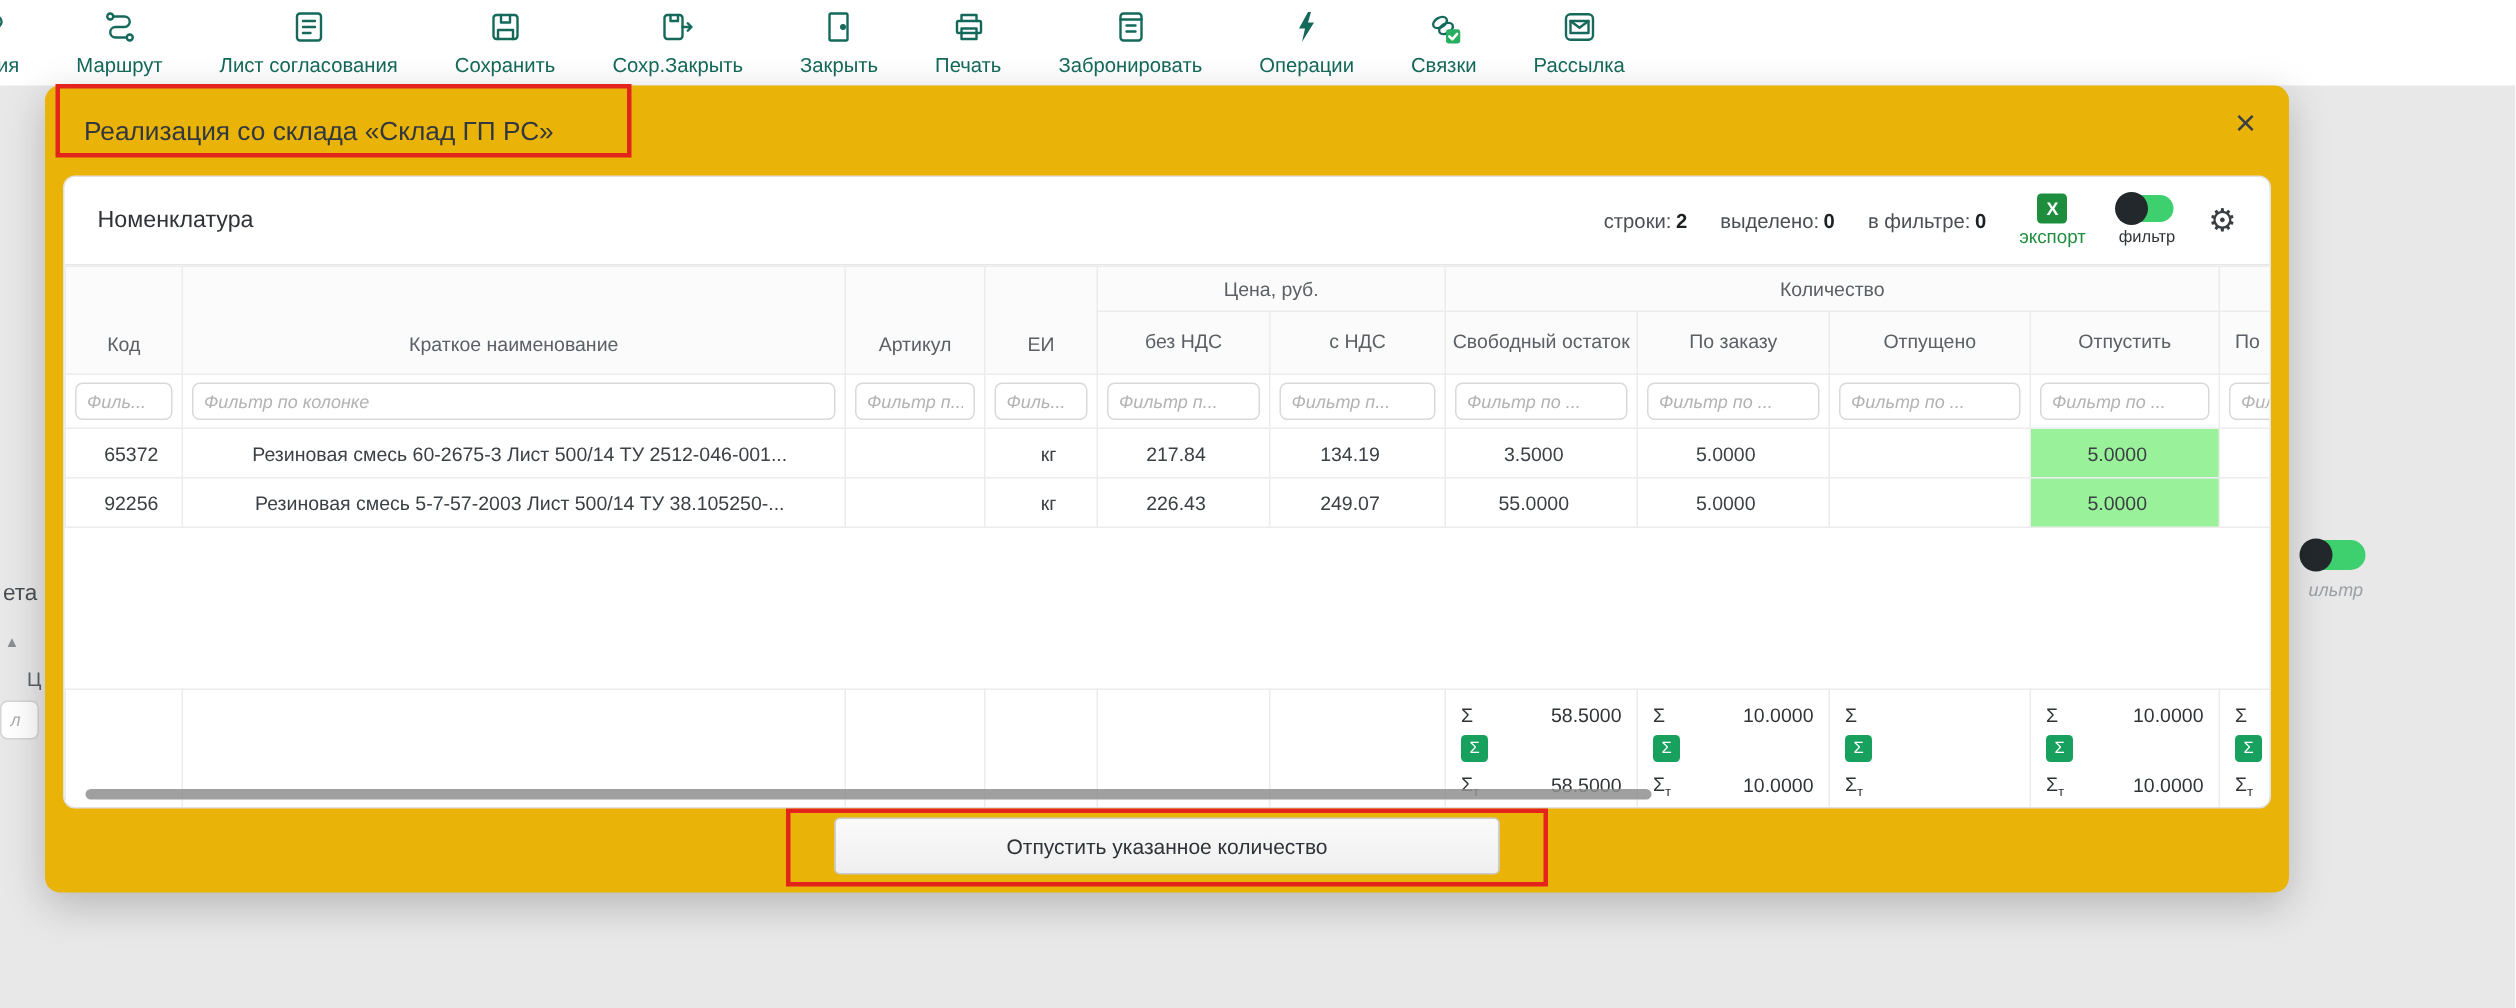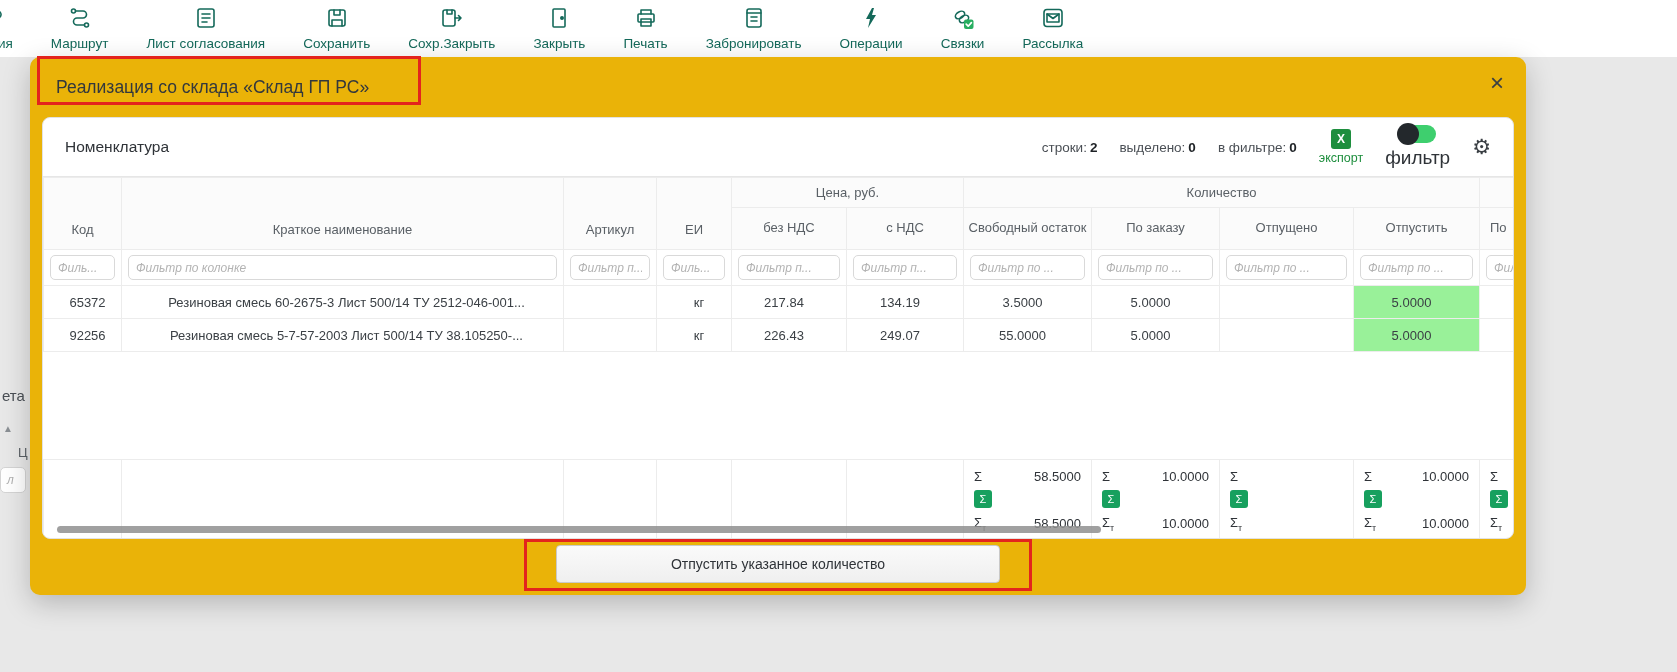--- a/index.html
+++ b/index.html
@@ -38,21 +38,21 @@
   .panel-title { font-size:15.5px; color:#2f3338; }
   .panel-right { margin-left:auto; display:flex; align-items:center; gap:22px; }
   .stat { font-size:13.5px; color:#4a4f55; }
   .stat b { color:#1d2125; margin-left:3px; }
   .export-block { display:flex; flex-direction:column; align-items:center; gap:2px; cursor:pointer; }
   .excel-ic { width:20px; height:20px; background:#1e8e3e; border-radius:3px; color:#fff; font-weight:bold; font-size:12px; display:flex; align-items:center; justify-content:center; }
   .export-lbl { font-size:12.5px; color:#1e8e3e; }
   .toggle-block { display:flex; flex-direction:column; align-items:center; gap:4px; cursor:pointer; }
   .toggle { position:relative; width:36px; height:18px; border-radius:10px; background:#3ecf6e; }
   .toggle .knob { position:absolute; left:-3px; top:-2px; width:22px; height:22px; border-radius:50%; background:#23282c; }
-  .toggle-lbl { font-size:19px; color:#2f3338; }
+  .toggle-lbl { font-size:11px; color:#2f3338; }
   .gear { font-size:21px; color:#3a3f44; cursor:pointer; }
 
   
   .table-viewport { position:relative; width:100%; height:362px; overflow:hidden; border-top:1px solid #e6e6e6; }
   table { table-layout:fixed; width:1532px; border-collapse:collapse; font-size:13px; color:#3b4045; }
   th, td { border:1px solid #ececec; font-weight:normal; }
   tr.group-row th { height:30px; background:#fbfbfb; color:#5a6066; text-align:center; }
   th.span2 { vertical-align:bottom; text-align:center; padding-bottom:12px; background:#fbfbfb; color:#5a6066; }
   tr.header-row th { height:42px; background:#fbfbfb; color:#5a6066; text-align:center; line-height:1.25; }
   tr.header-row th.col-last { text-align:left; padding-left:10px; }
@@ -168,20 +168,26 @@
       <span>Рассылка</span>
     </div>
   </div>
 
   <div class="dim">
     <div class="bg-left">
       <div class="hd">ета</div>
       <div class="arr">▲</div>
       <div class="lbl">Ц</div>
       <div class="frag-input">л</div>
+    </div>
+    <div class="bg-right">
+      <div class="toggle-frag">
+          <span class="knob"></span>
+        </div>
+      <div class="txt">ильтр</div>
     </div>
   </div>
 
   <div class="modal">
     <div class="annot-title"></div>
     <div class="modal-title">Реализация со склада «Склад ГП РС»</div>
     <div class="modal-close">×</div>
 
     <div class="panel">
       <div class="panel-header">

